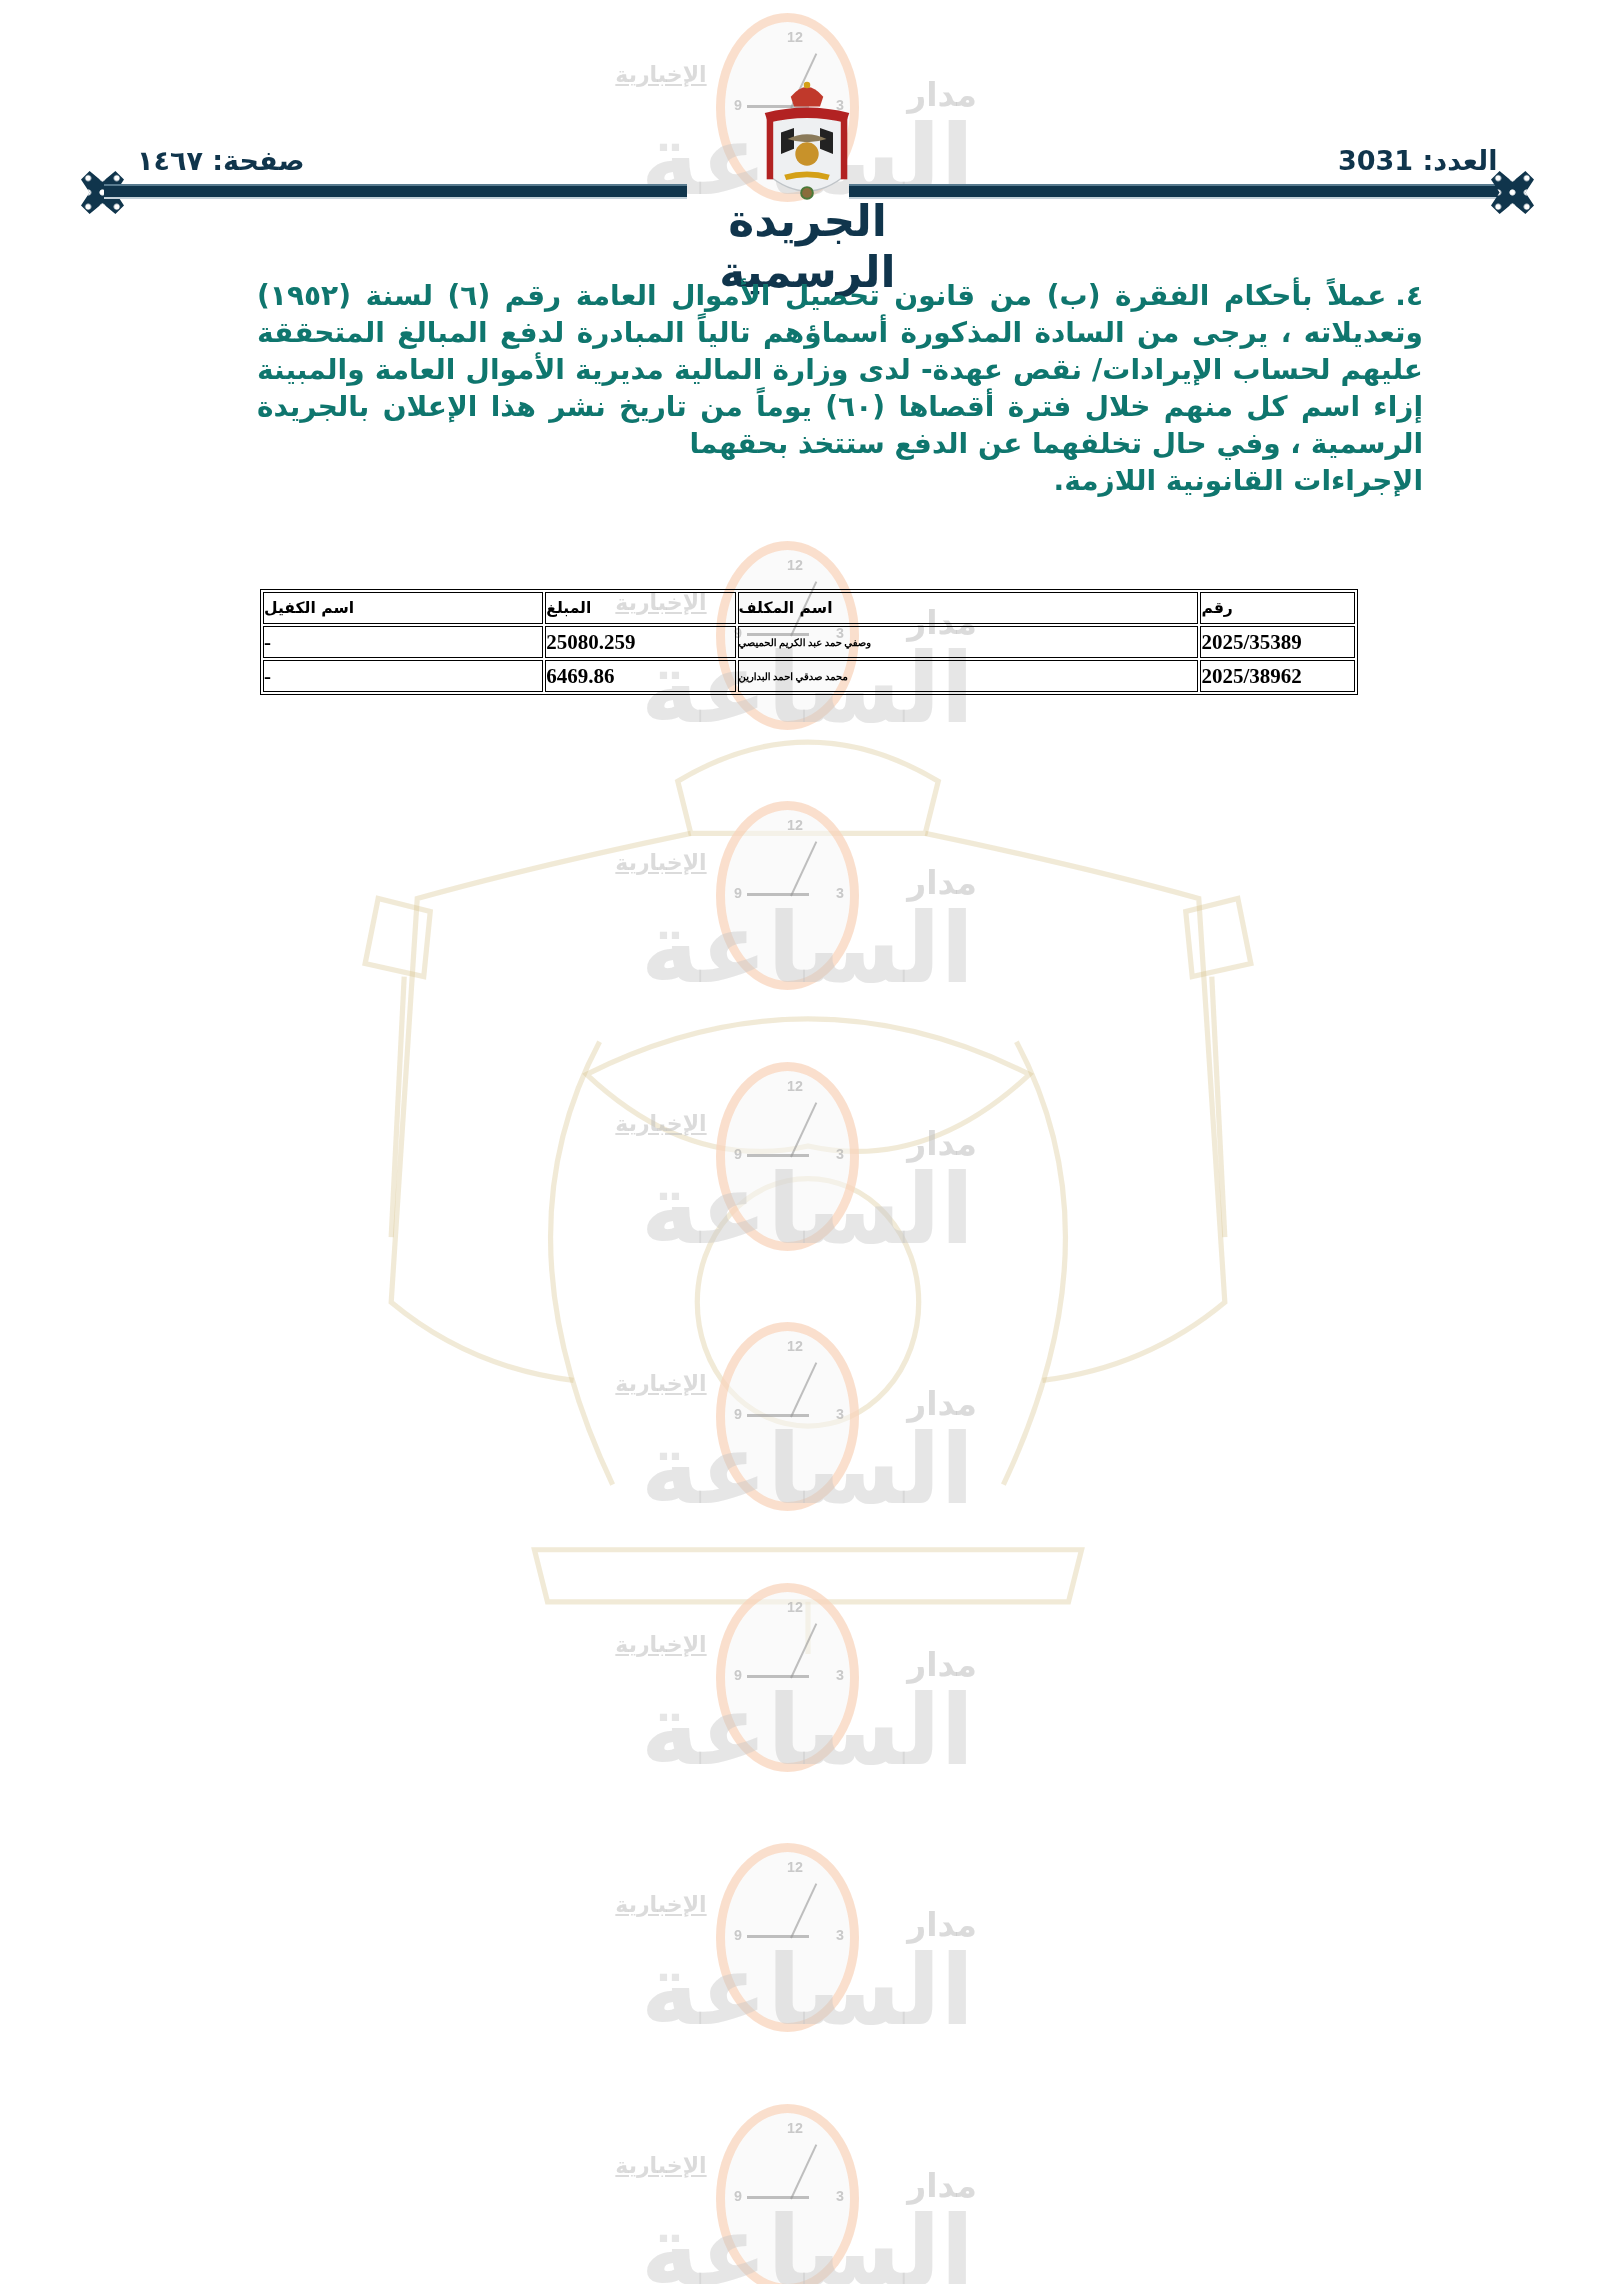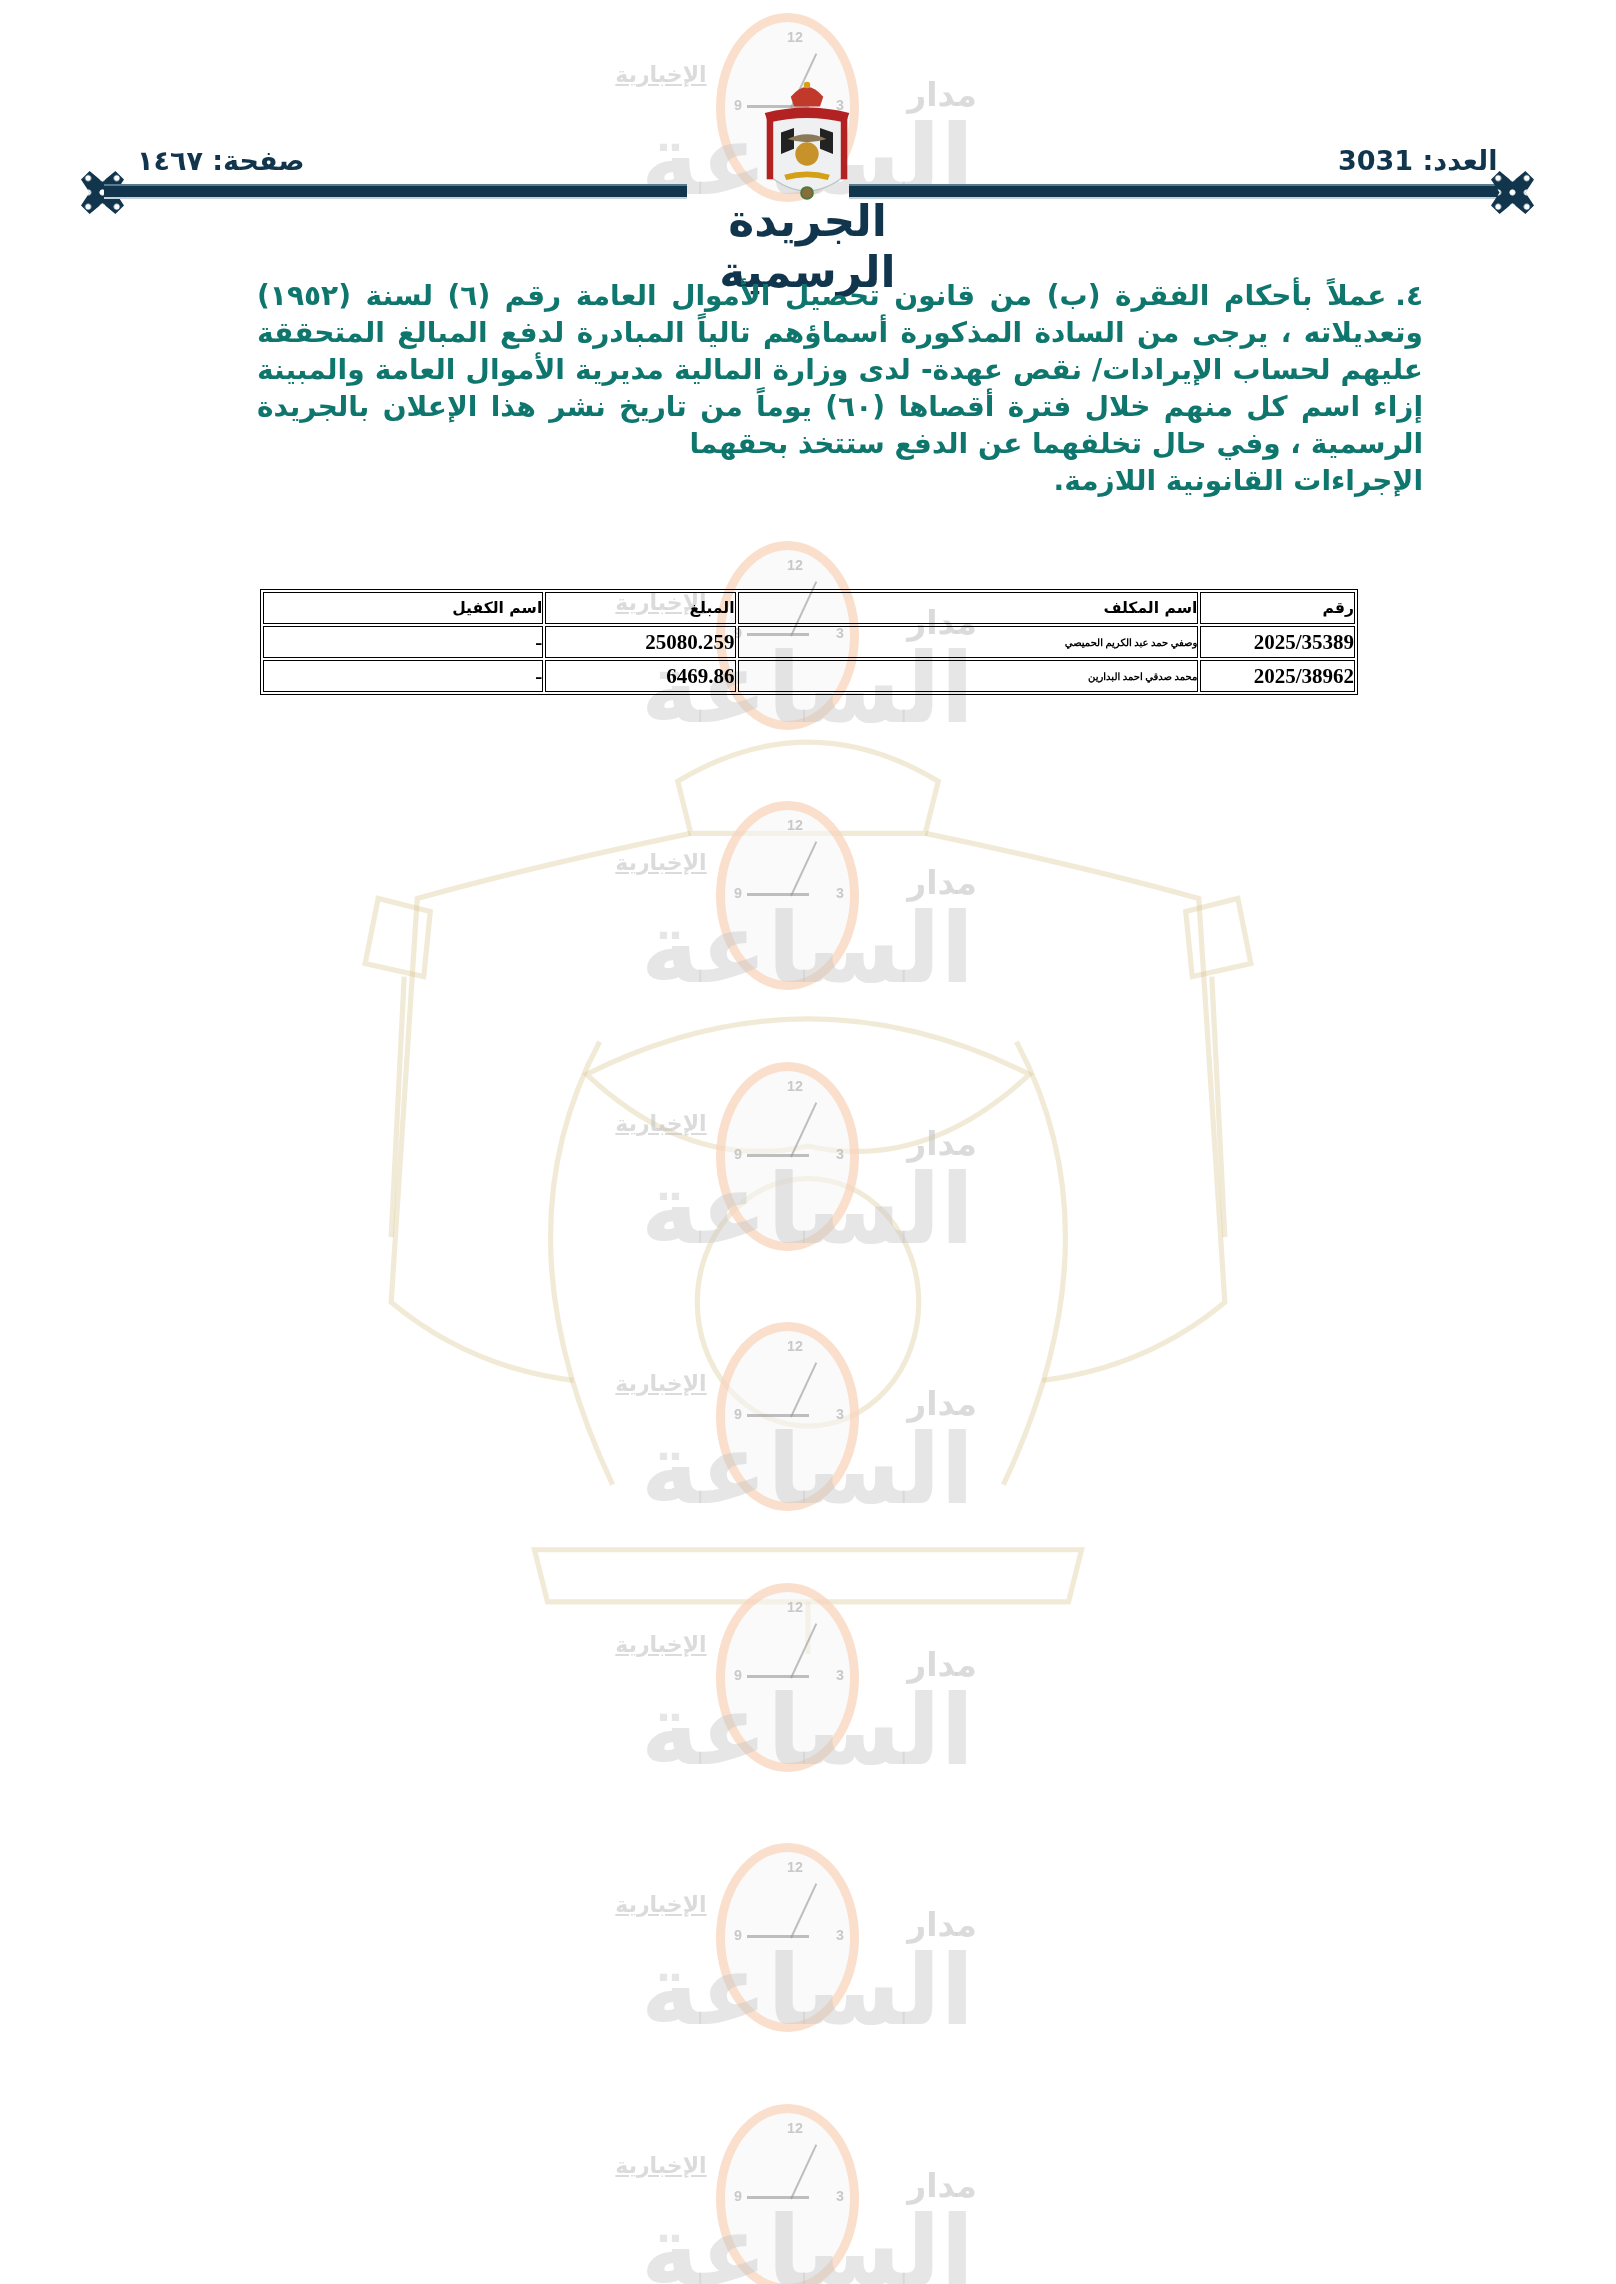--- a/index.html
+++ b/index.html
@@ -93,21 +93,21 @@
     .notice .last-line { display: block; text-align: right; }
 
     
     .dues-table {
       position: absolute; left: 260px; top: 589px; width: 1098px;
       border-collapse: separate; border-spacing: 2px; border: 1.3px solid #000;
       direction: rtl;
       font-family: "Liberation Serif", serif; font-weight: bold;
     }
     .dues-table th, .dues-table td {
-      border: 1.3px solid #000; text-align: right; padding: 0; height: 30px;
+      border: 1.3px solid #000; text-align: left; padding: 0; height: 30px;
     }
     .dues-table th { font-family: "DejaVu Sans", sans-serif; font-size: 15.6px; font-weight: bold; }
     .dues-table td { font-size: 21px; }
     .dues-table td.ar { font-family: Liberation Serif, serif; font-size: 10px; }
     .col-num { width: 153px; }
     .col-name { width: 462px; }
     .col-amt { width: 189px; }
     .col-guar { width: 280px; }
   </style>
 </head>

